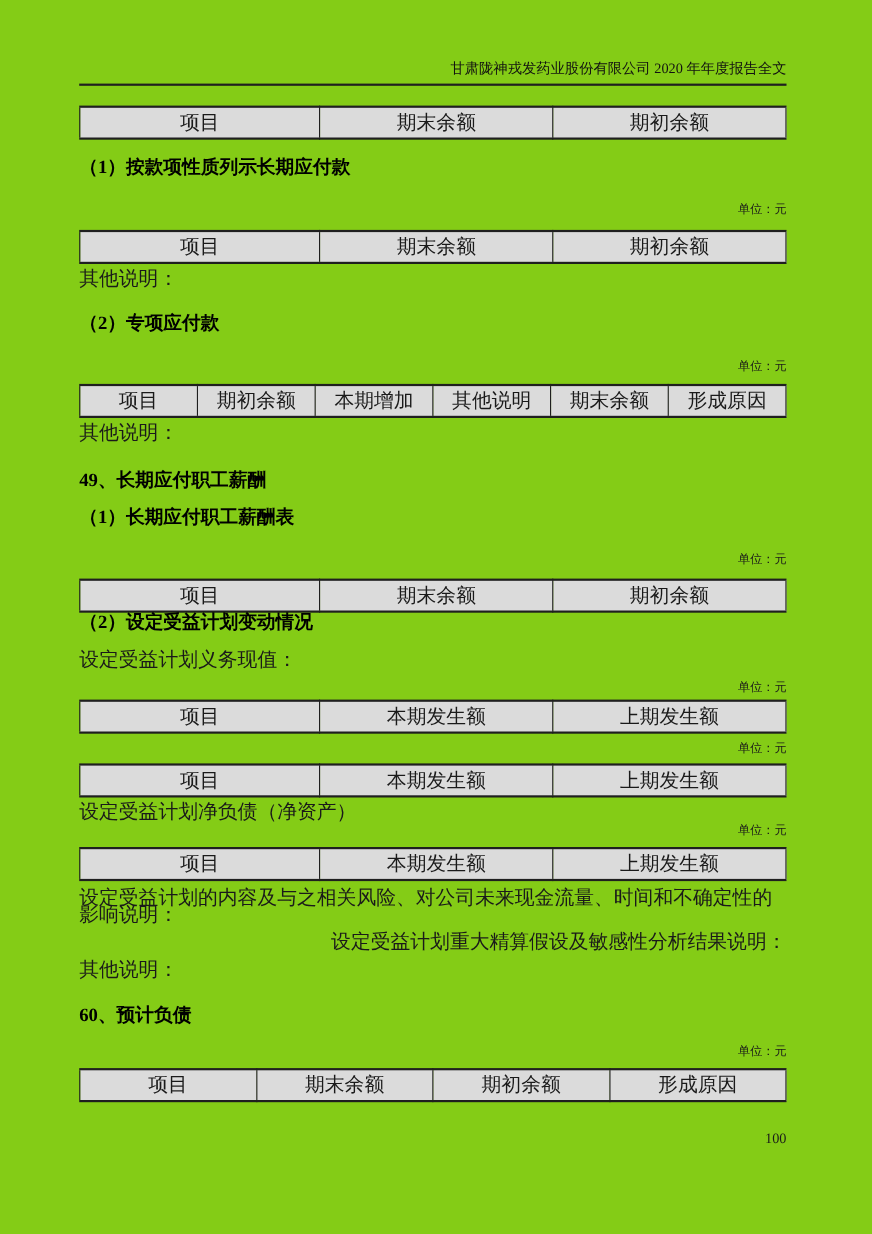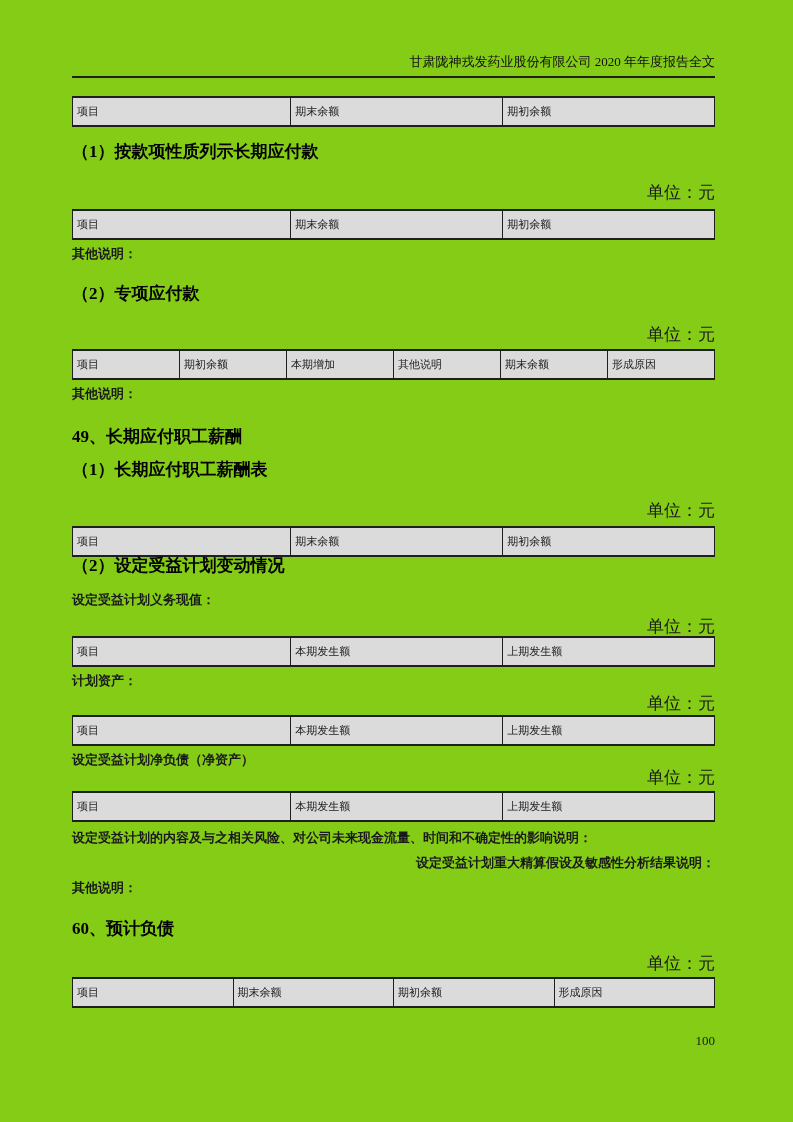--- a/index.html
+++ b/index.html
@@ -31,46 +31,46 @@
   table {
     width: 100%;
     border-collapse: collapse;
     border-top: 2px solid #1f1f1f;
     border-bottom: 2px solid #1f1f1f;
     table-layout: fixed;
   }
   td {
     border: 1px solid #1f1f1f;
     background: #dbdbdb;
-    text-align: left;
+    text-align: center;
     vertical-align: middle;
-    font-size: 11px;
+    font-size: 18px;
     line-height: 15px;
     padding: 6px 4px;
   }
   table.t3 td:nth-child(1) { width: 34%; }
   table.t3 td:nth-child(2) { width: 33%; }
   table.t3 td:nth-child(3) { width: 33%; }
   table.t4 td { width: 25%; }
   table.t6 td { width: 16.66%; }
   .heading {
     font-size: 17px;
     font-weight: bold;
     line-height: 17px;
     color: #000;
   }
   .unit {
     text-align: right;
-    font-size: 17px;
+    font-size: 11px;
     line-height: 15px;
+    font-family: Liberation Mono, monospace;
   }
   .note, .plain {
-    font-size: 13px;
+    font-size: 18px;
     line-height: 15px;
-    font-weight: bold;
   }
   .page-number {
     text-align: right;
     font-size: 13px;
     line-height: 14px;
   }
   
   .mt-t1   { margin-top: 18px; }
   .mt-h1   { margin-top: 16px; }
   .mt-u1   { margin-top: 25px; }
@@ -180,21 +180,20 @@
     <table class="t3 mt-tb5">
       <tbody>
           <tr>
         <td>项目</td>
         <td>本期发生额</td>
         <td>上期发生额</td>
       </tr>
     </tbody>
       </table>
 
-    <div class="plain mt-pa">计划资产：</div>
 
     <div class="unit mt-u5">单位：元</div>
 
     <table class="t3 mt-tb6">
       <tbody>
           <tr>
         <td>项目</td>
         <td>本期发生额</td>
         <td>上期发生额</td>
       </tr>

